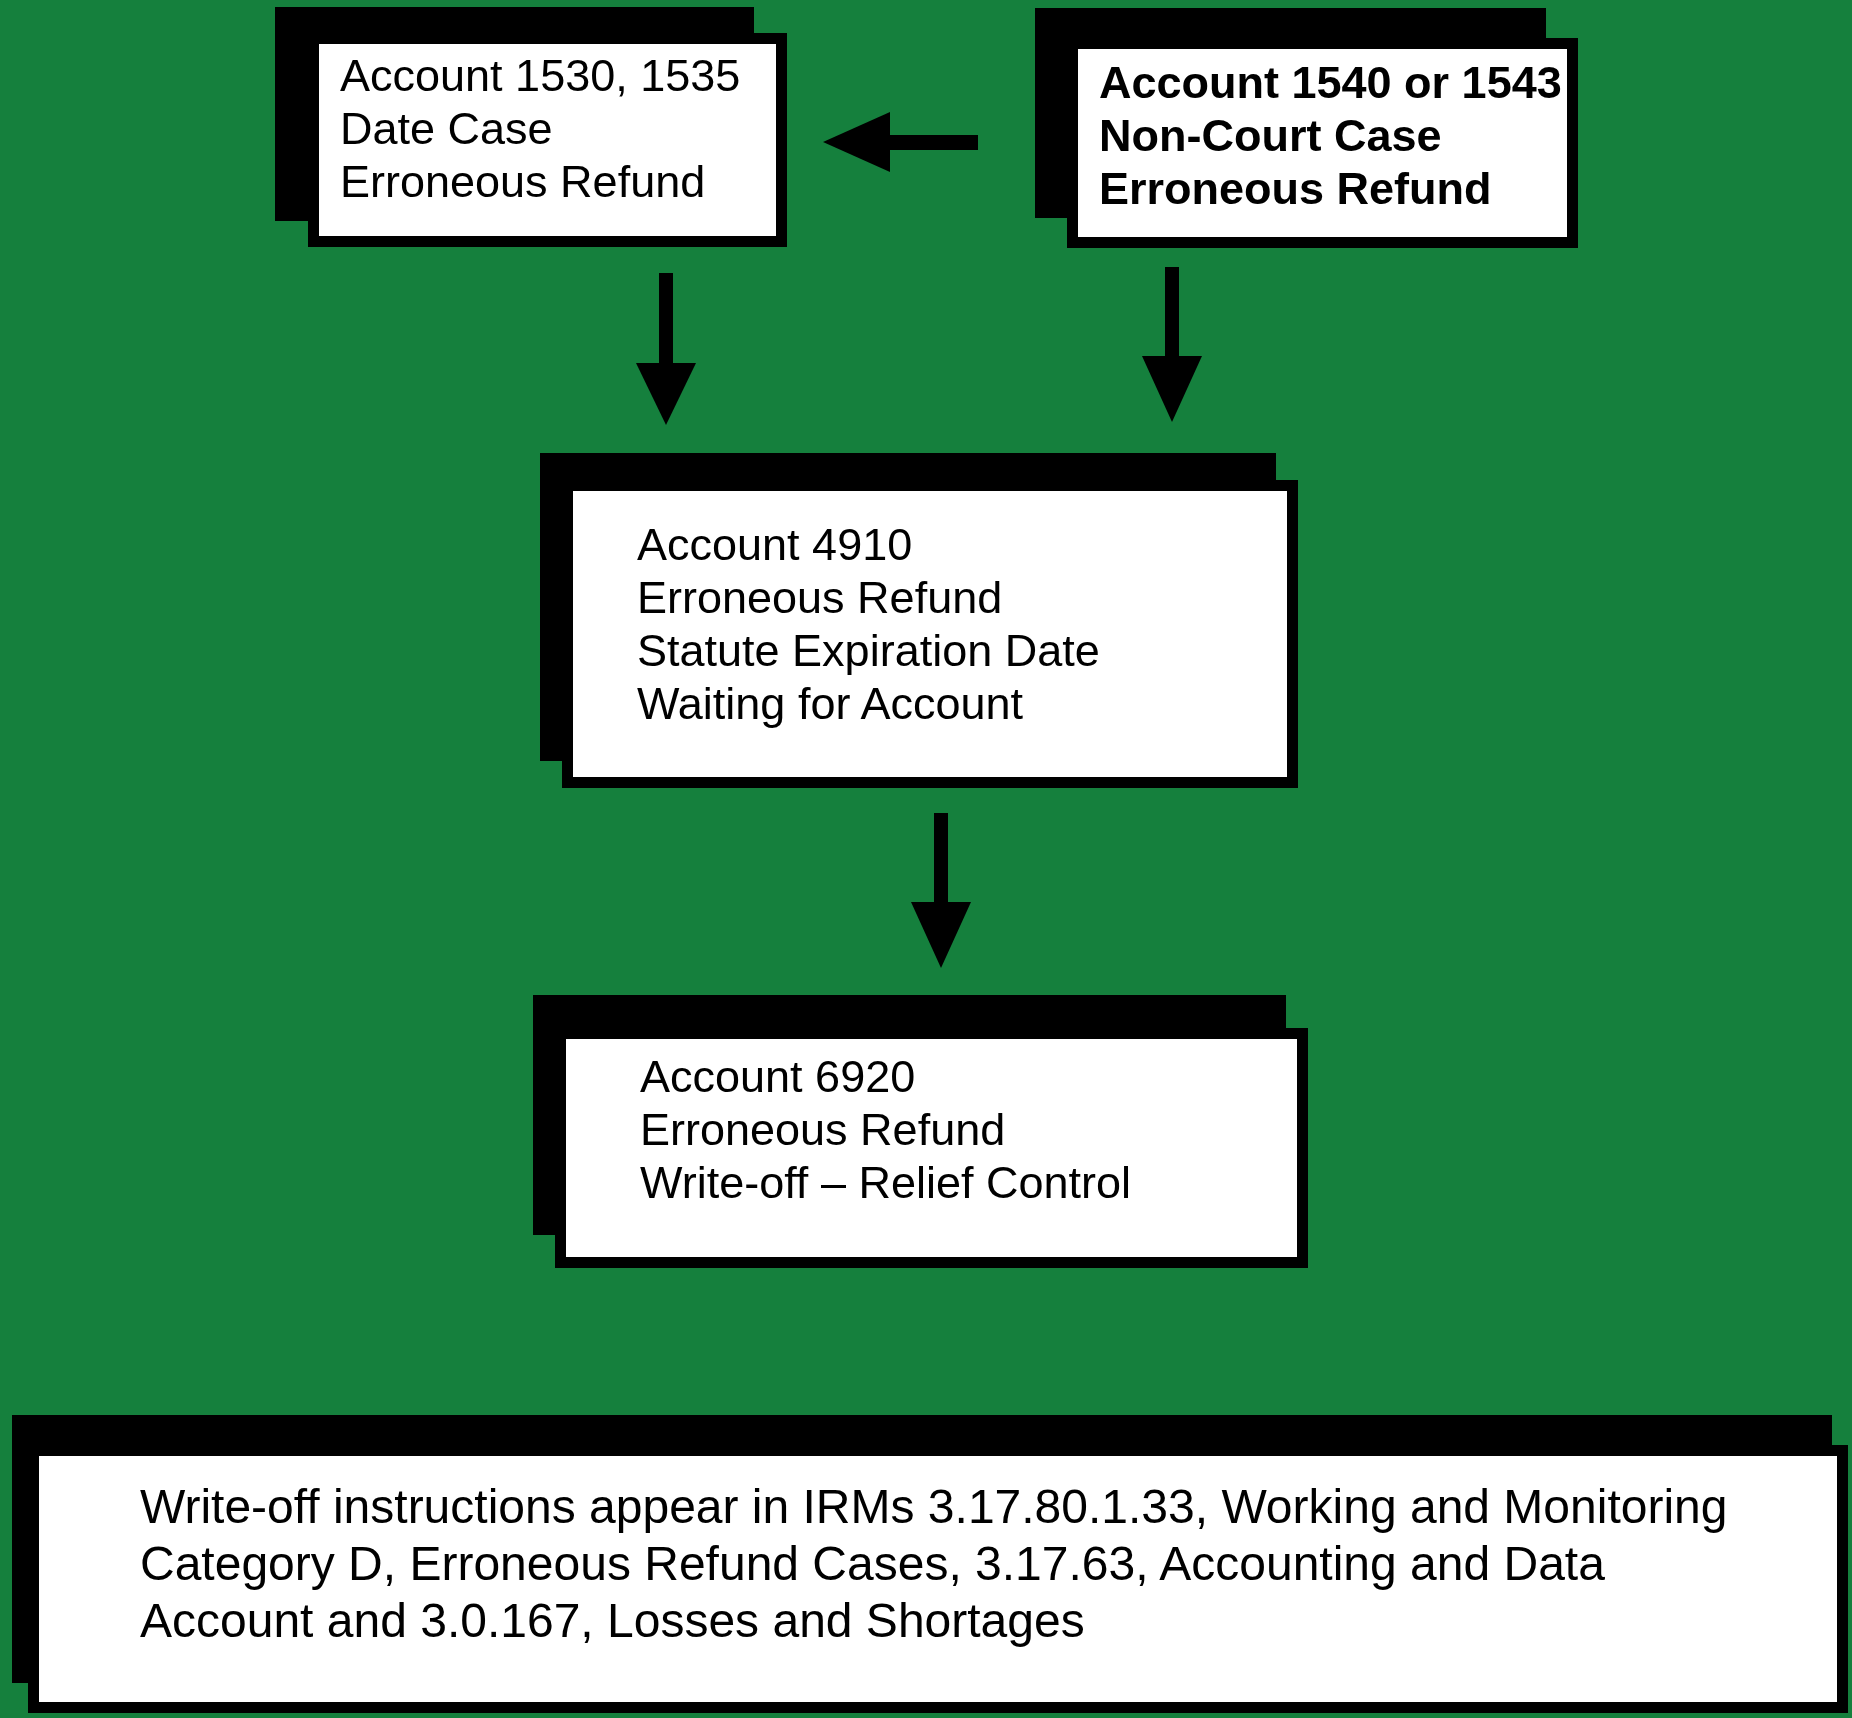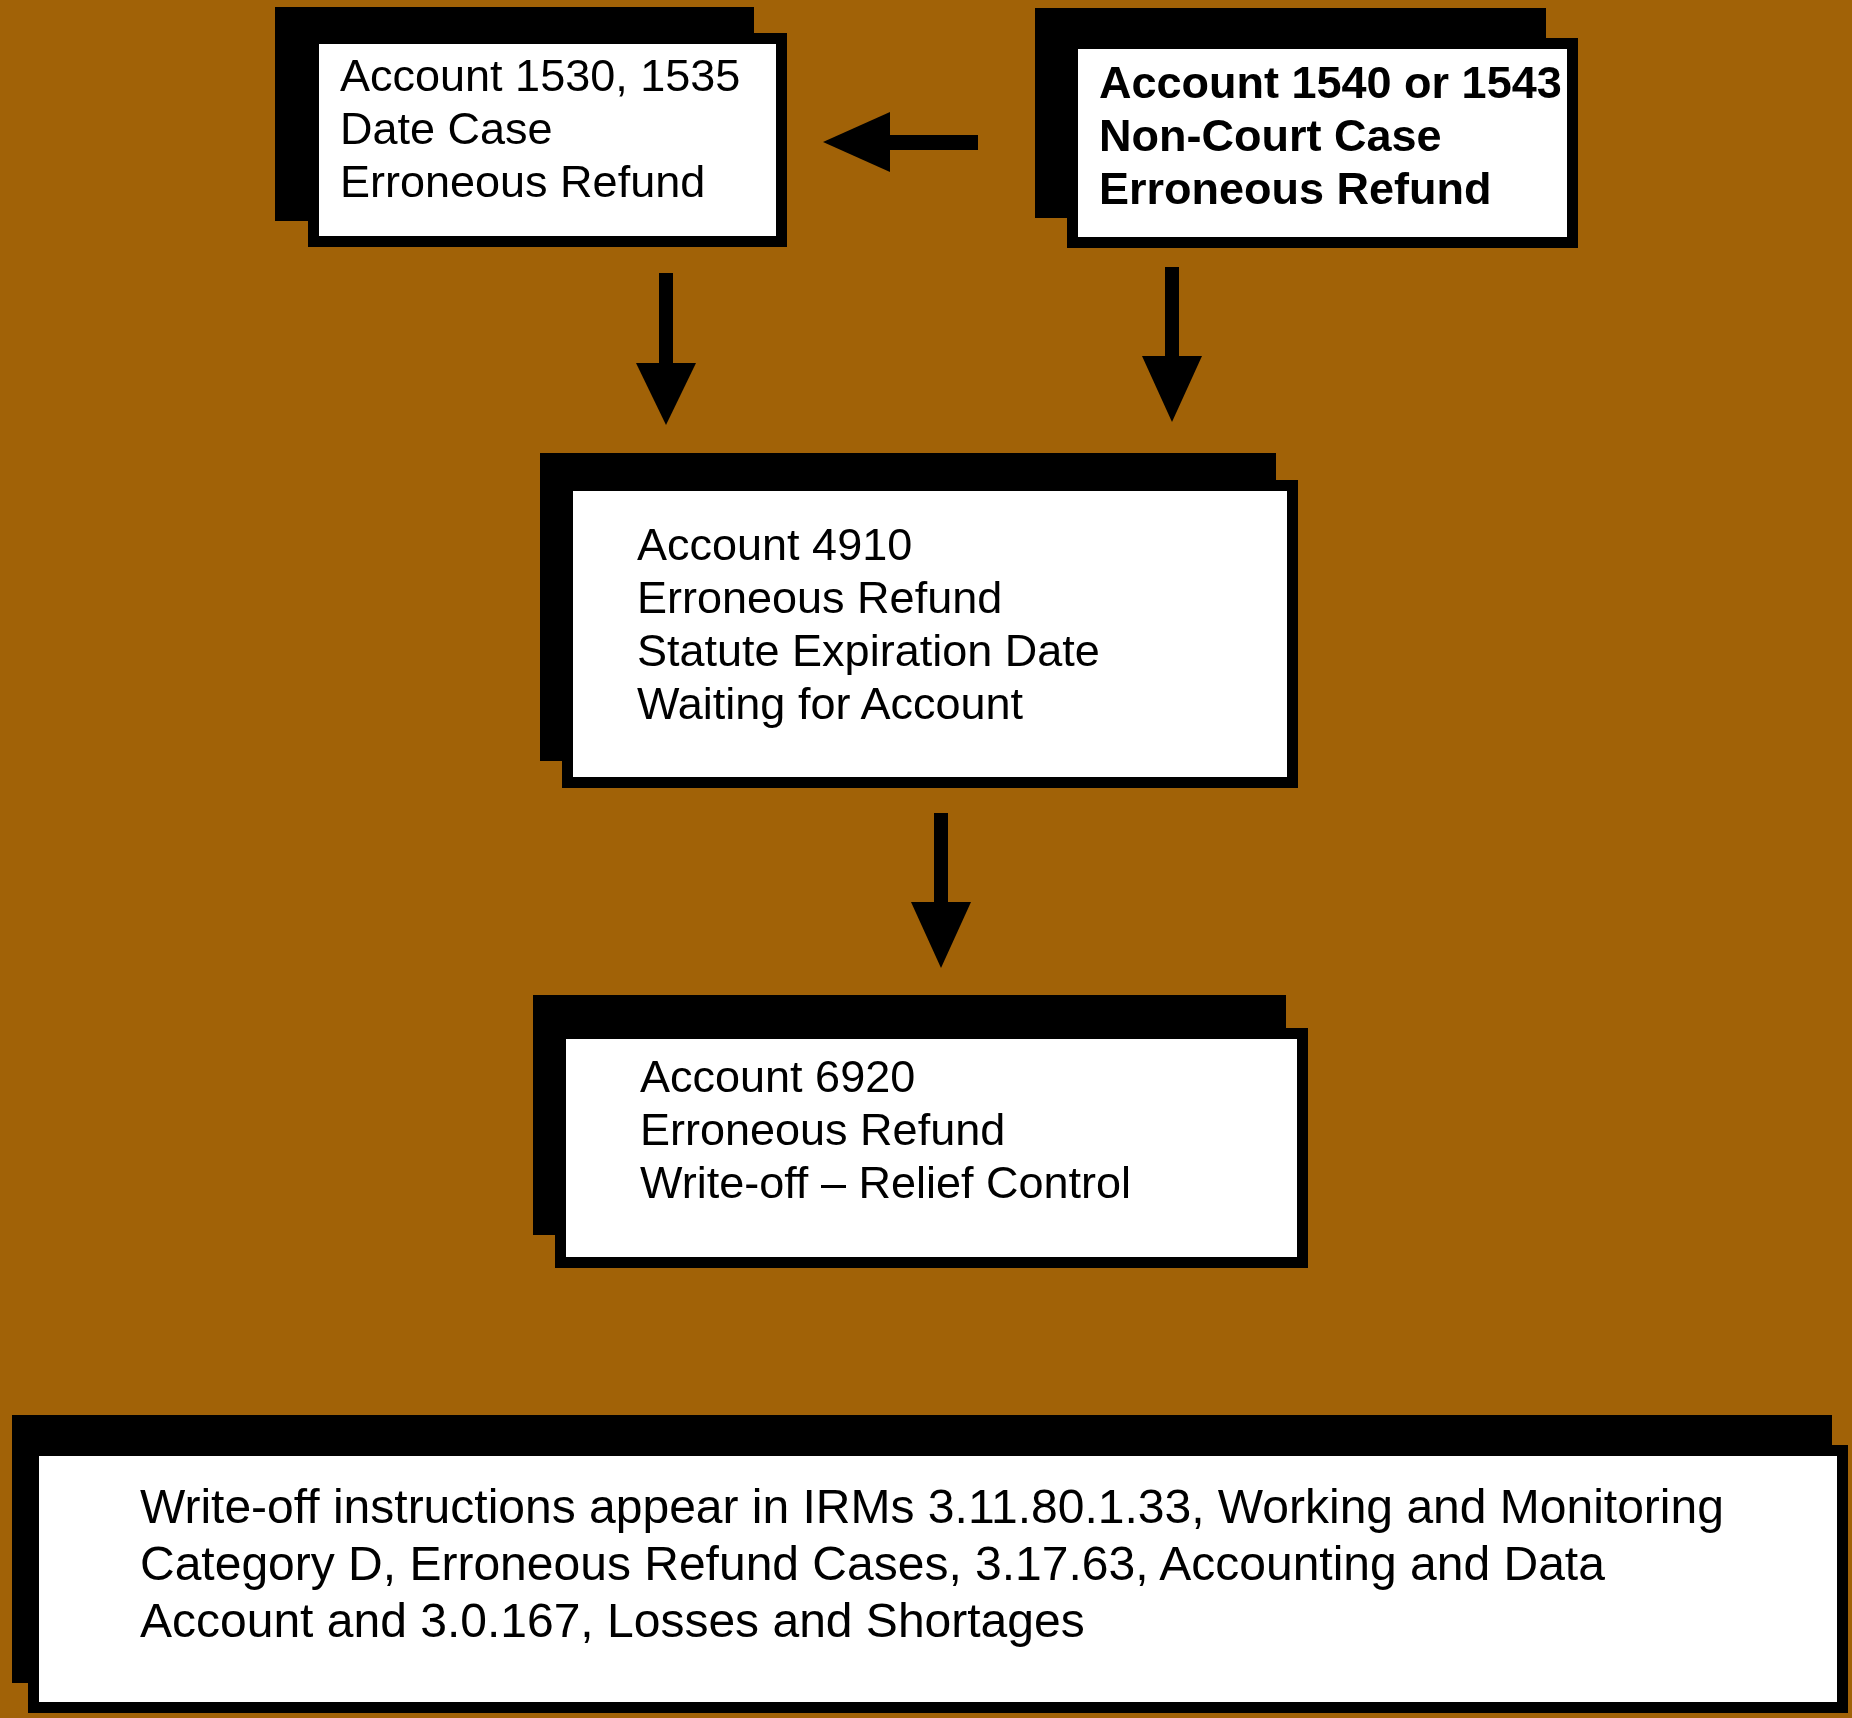--- a/index.html
+++ b/index.html
@@ -4,21 +4,21 @@
 <style>
   html, body {
     margin: 0;
     padding: 0;
     background: #ffffff;
   }
   #canvas {
     position: relative;
     width: 1852px;
     height: 1718px;
-    background: #a16207;
+    background: #15803d;
     font-family: "Liberation Sans", "DejaVu Sans", sans-serif;
     color: #000000;
     overflow: hidden;
   }
   .diagram-box {
     position: absolute;
   }
   .diagram-box .shadow {
     position: absolute;
     left: 0; top: 0;
@@ -126,19 +126,19 @@
     <div class="face" style="padding:11px 8px 0 74px;">
       <div class="box-text">Account 6920</div>
       <div class="box-text">Erroneous Refund</div>
       <div class="box-text">Write-off – Relief Control</div>
     </div>
   </div>
 
   <div class="diagram-box" style="left:28px; top:1445px; width:1820px; height:268px;">
     <div class="shadow" style="transform:translate(-16px,-30px);"></div>
     <div class="face" style="padding:22px 8px 0 101px;">
-      <div class="note-text">Write-off instructions appear in IRMs 3.11.80.1.33, Working and Monitoring</div>
+      <div class="note-text">Write-off instructions appear in IRMs 3.17.80.1.33, Working and Monitoring</div>
       <div class="note-text">Category D, Erroneous Refund Cases, 3.17.63, Accounting and Data</div>
       <div class="note-text">Account and 3.0.167, Losses and Shortages</div>
     </div>
   </div>
 
 </div>
 
 </body></html>

